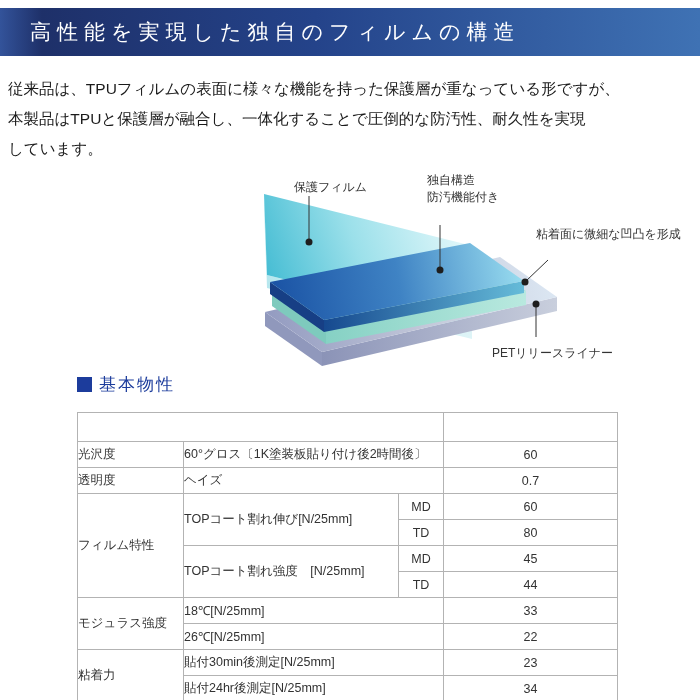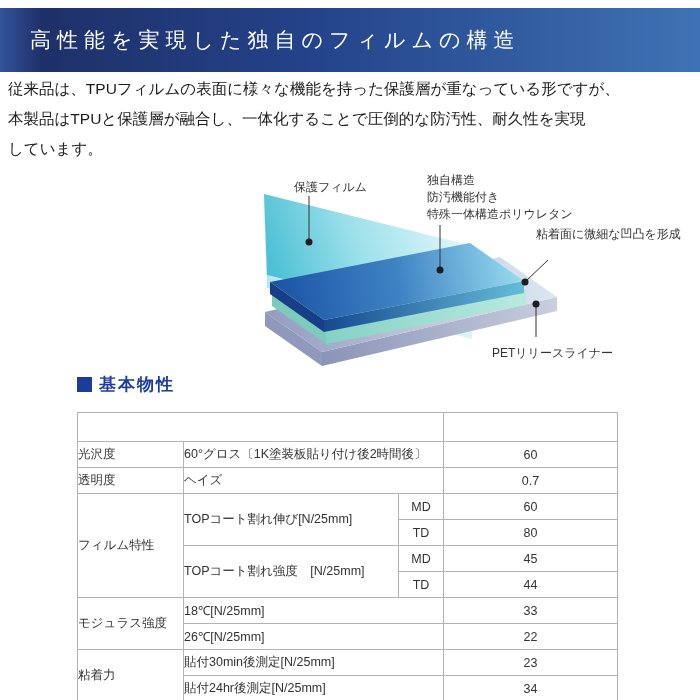--- a/index.html
+++ b/index.html
@@ -1,38 +1,38 @@
 <!DOCTYPE html>
 <html><head>
 <meta charset="utf-8">
 <style>
   html,body{margin:0;padding:0;background:#fff;}
   .page{position:relative;width:700px;height:700px;background:#fff;overflow:hidden;
         font-family:"Liberation Sans",sans-serif;color:#222;}
 
   
-  .banner{position:absolute;top:8px;left:0;width:700px;height:64px;
+  .banner{position:absolute;top:8px;left:0;width:700px;height:48px;
           background:linear-gradient(90deg,#33539a 0%,#1e3069 6%,#24438a 45%,#3f72b4 100%);
           display:flex;align-items:center;}
   .banner .ttl{font-family:"DejaVu Serif",serif;color:#ffffff;font-size:21px;
                letter-spacing:6px;padding-left:30px;white-space:nowrap;}
 
   
   .intro{position:absolute;top:74px;left:8px;width:688px;font-size:15.5px;
          line-height:30px;color:#1a1a1a;}
 
   
   .diagram{position:absolute;top:165px;left:0;width:648px;height:205px;}
   .diagram svg{position:absolute;top:0;left:0;}
   .lbl{position:absolute;font-size:12px;line-height:17px;color:#333;white-space:nowrap;}
 
   
   .sect{position:absolute;top:373px;left:77px;display:flex;align-items:center;gap:7px;}
   .sect .sq{width:15px;height:15px;background:#1c3c9c;display:inline-block;}
-  .sect .st{font-size:17px;font-weight:bold;color:#1c3c9c;letter-spacing:2px;}
+  .sect .st{font-size:17px;font-weight:normal;color:#1c3c9c;letter-spacing:2px;}
 
   
   table.spec{position:absolute;top:412px;left:77px;width:540px;border-collapse:collapse;
              font-size:12.5px;color:#333;table-layout:fixed;
              border:1px solid #8a8a8a;}
   table.spec td{border:1px solid #b3b3b3;height:25px;padding:0;background:#fff;margin-left:28px;}
   table.spec tr.head td{height:28px;}
   td.diag{position:relative;
           background-image:linear-gradient(to bottom right,
             transparent calc(50% - 0.6px), #9a9a9a calc(50% - 0.1px),
@@ -132,21 +132,20 @@
         <circle cx="525" cy="117" r="3.5"></circle>
         <circle cx="536" cy="139" r="3.5"></circle>
       </g>
     </svg>
 
     <div class="lbl" style="left:294px;top:14px;">保護フィルム</div>
 
     <div class="lbl" style="left:427px;top:7px;">
       <div>独自構造</div>
       <div>防汚機能付き</div>
-      <div>特殊一体構造ポリウレタン</div>
     </div>
 
     <div class="lbl" style="left:536px;top:61px;">
       <div>粘着面に微細な凹凸を形成</div>
     </div>
 
     <div class="lbl" style="left:492px;top:180px;">PETリリースライナー</div>
   </div>
 
   <div class="sect">

